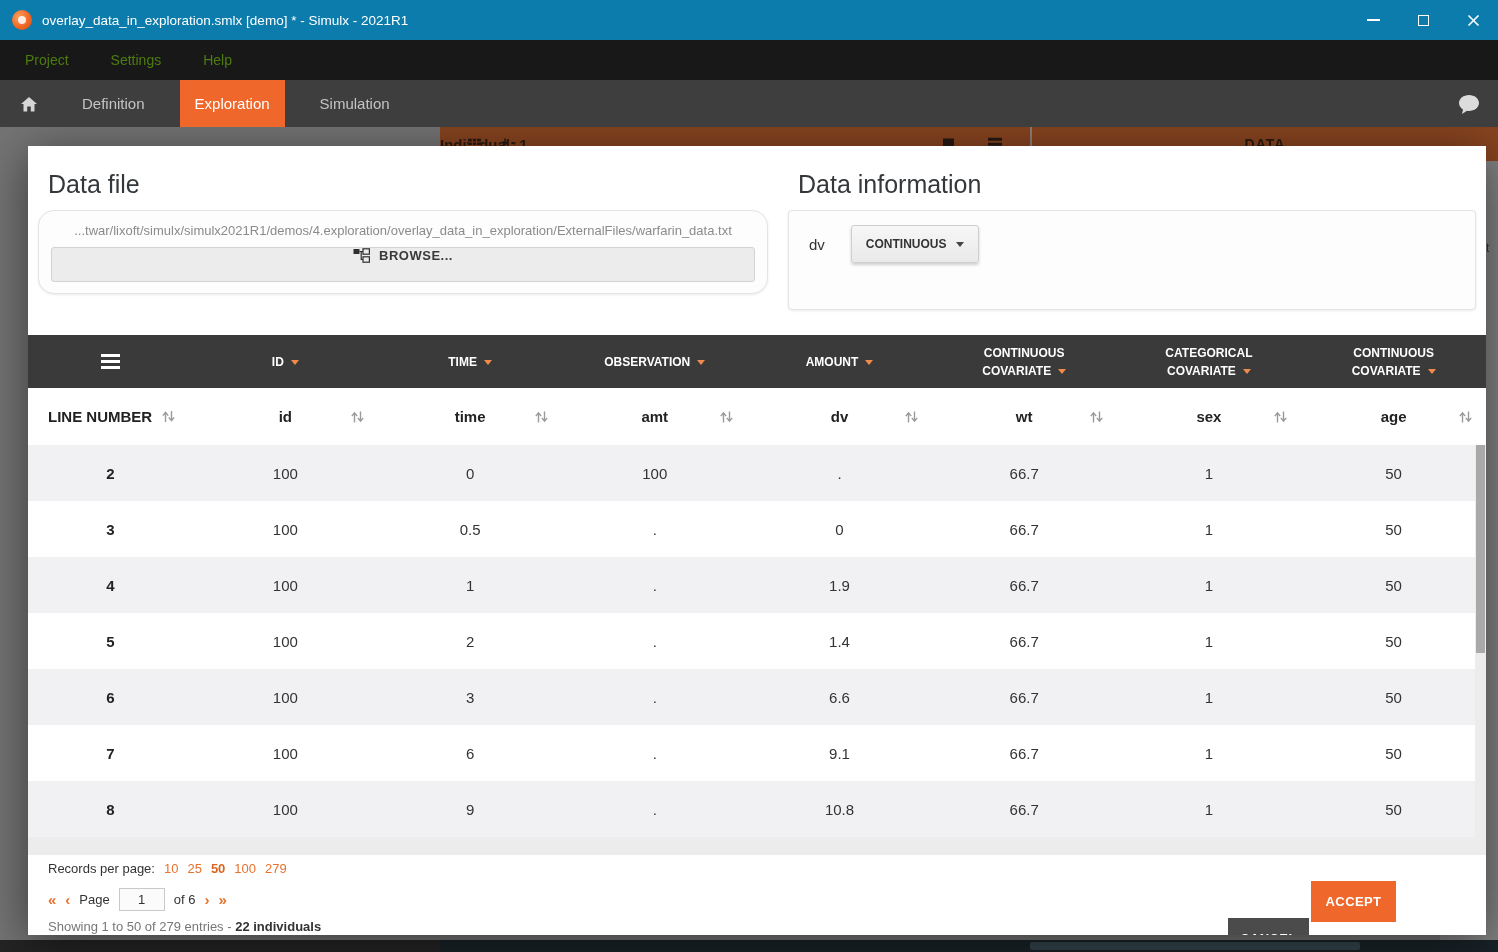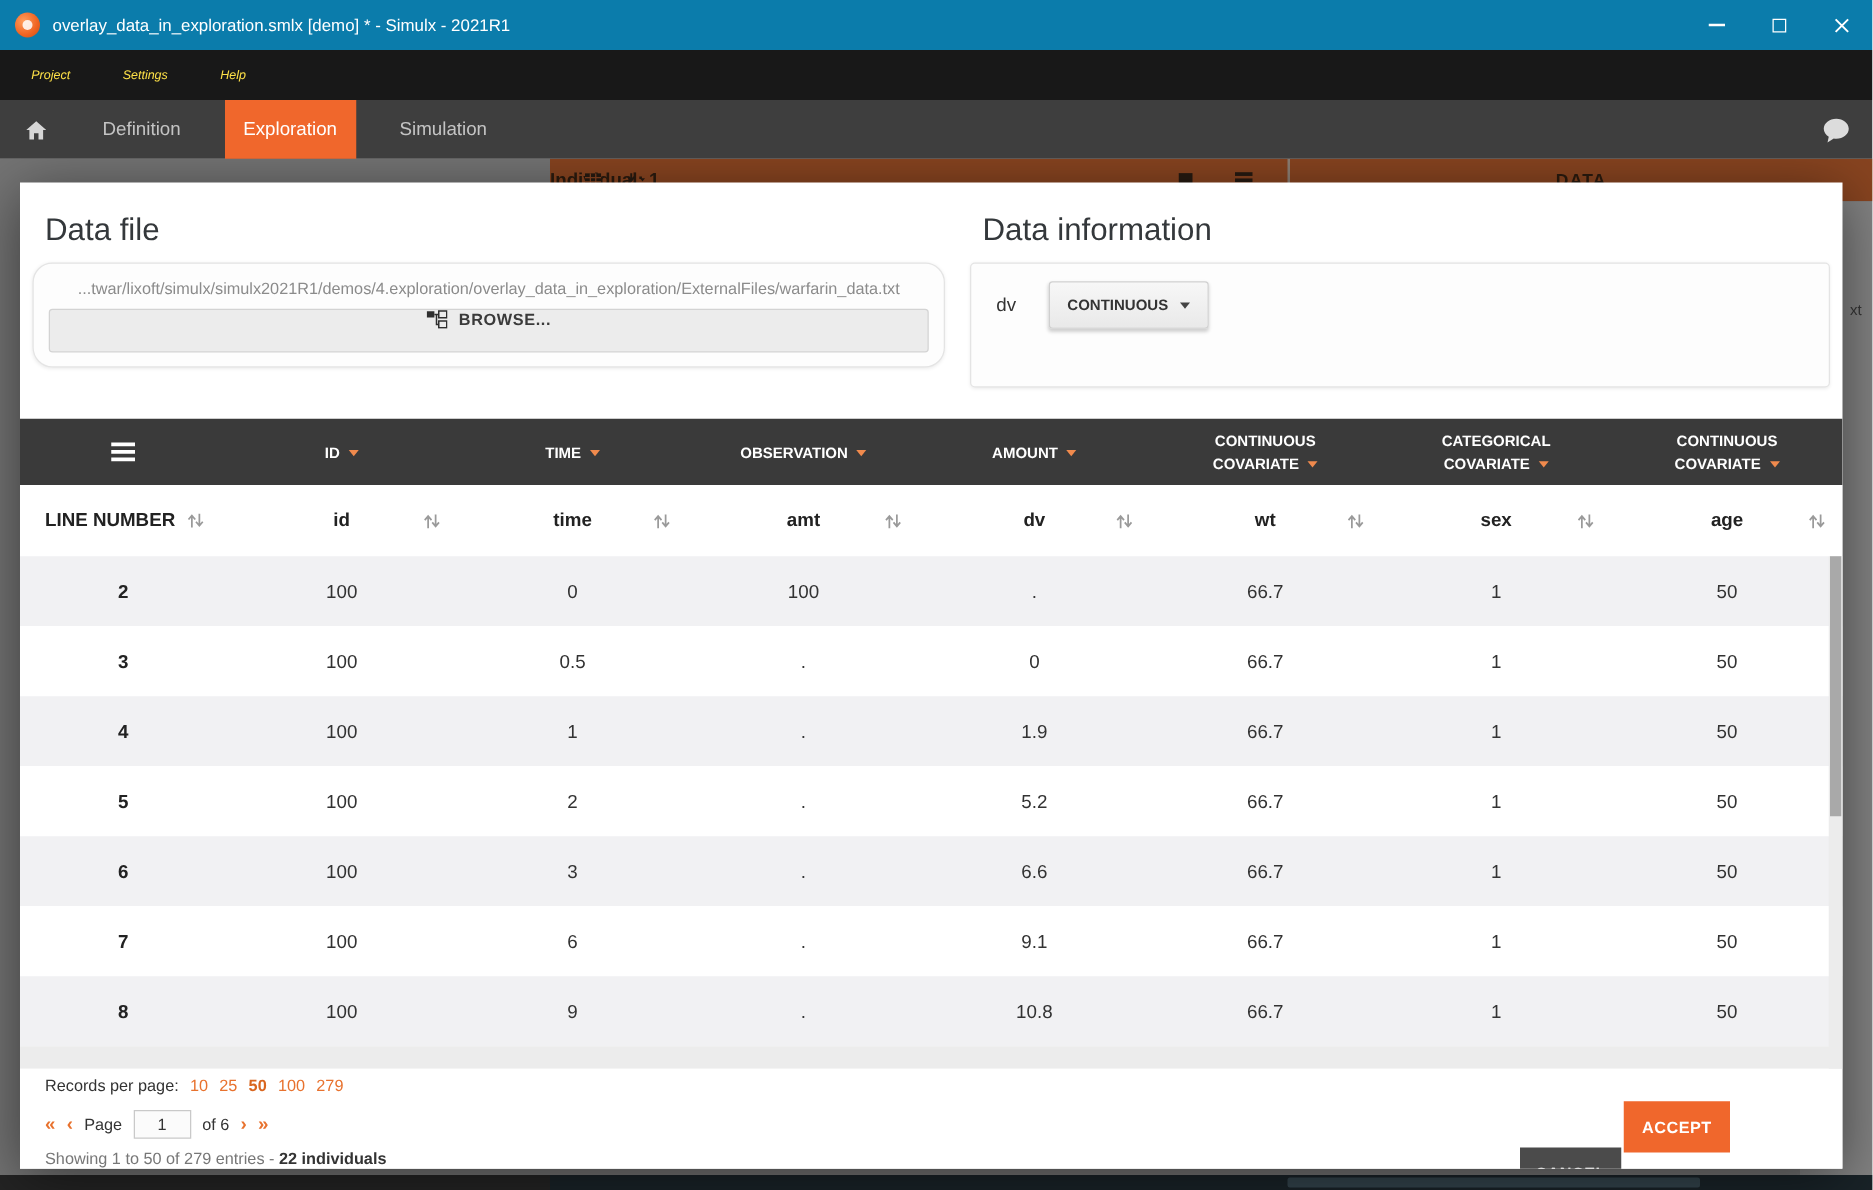--- a/index.html
+++ b/index.html
@@ -10,21 +10,21 @@
   .app-icon { width: 20px; height: 20px; margin-left: 12px; border-radius: 50%; background: radial-gradient(circle at 35% 35%, #ff9d5c, #ef6321 60%, #c94e16); position: relative; flex: none; }
   .app-icon::after { content: ""; position: absolute; left: 6px; top: 6px; width: 8px; height: 8px; border-radius: 50%; background: rgba(255,255,255,.85); }
   .window-title { color: #fff; font-size: 13.5px; margin-left: 10px; }
   .spacer { flex: 1; }
   .winbtn { width: 50px; height: 100%; display: flex; align-items: center; justify-content: center; cursor: pointer; }
   .min-glyph { width: 13px; height: 2px; background: #fff; display: block; }
   .max-glyph { width: 11px; height: 11px; border: 1.6px solid #fff; display: block; }
 
   
   .menubar { position: absolute; top: 40px; left: 0; width: 100%; height: 40px; background: #181818; display: flex; align-items: stretch; padding-left: 4px; z-index: 20; }
-  .menu-item { color: #fde047; font-size: 10px; padding: 0 21px; display: flex; align-items: center; cursor: pointer; font-style: italic; }
+  .menu-item { color: #4d7c0f; font-size: 14px; padding: 0 21px; display: flex; align-items: center; cursor: pointer; }
 
   
   .tabbar { position: absolute; top: 80px; left: 0; width: 100%; height: 47px; background: #3e3e3e; display: flex; align-items: stretch; z-index: 20; }
   .home-btn { width: 57px; display: flex; align-items: center; justify-content: center; cursor: pointer; }
   .tab { padding: 0 15px; margin: 0 10px; display: flex; align-items: center; font-size: 15px; color: #c4c4c4; cursor: pointer; }
   .tab.active { background: #f0672c; color: #fff; }
   .chat-btn { width: 58px; display: flex; align-items: center; justify-content: center; cursor: pointer; }
 
   
   .bg { position: absolute; top: 127px; left: 0; width: 100%; height: 825px; background: #c7c7c7; z-index: 1; }
@@ -41,21 +41,21 @@
   .bg-sec2 { flex: 1; display: flex; align-items: center; justify-content: center; }
   .bg-data { font-size: 14px; font-weight: bold; color: #40240e; letter-spacing: 1px; text-align: center; }
   .bg-right { position: absolute; right: 0; top: 34px; width: 58px; bottom: 12px; background: #e2e2e2; font-size: 12px; color: #555; padding: 80px 0 0 40px; }
   .bg-bottom { position: absolute; left: 0; bottom: 0; width: 100%; height: 12px; background: #22333d; }
   .bg-bottom::before { content: ""; position: absolute; left: 0; top: 0; width: 440px; height: 12px; background: #353535; }
   .bg-bottom::after { content: ""; position: absolute; left: 1030px; top: 2px; width: 330px; height: 8px; background: #51707f; border-radius: 2px; }
 
   .overlay { position: absolute; top: 127px; left: 0; width: 100%; height: 825px; background: rgba(15,15,15,.45); z-index: 5; }
 
   
-  .dialog { position: absolute; left: 16px; top: 146px; width: 1458px; height: 789px; background: #fff; z-index: 10; box-shadow: 0 8px 45px rgba(0,0,0,.5); overflow: hidden; }
+  .dialog { position: absolute; left: 28px; top: 146px; width: 1458px; height: 789px; background: #fff; z-index: 10; box-shadow: 0 8px 45px rgba(0,0,0,.5); overflow: hidden; }
   .section-title { position: absolute; top: 24px; font-size: 25px; color: #34383b; }
   .t-file { left: 20px; } .t-info { left: 770px; }
 
   .file-card { position: absolute; left: 10px; top: 64px; width: 730px; height: 84px; background: #fdfdfd; border: 1px solid #e4e4e4; border-radius: 16px; box-shadow: 0 1px 3px rgba(0,0,0,.08); padding: 12px; }
   .file-path { font-size: 13px; color: #8b8b8b; text-align: center; white-space: nowrap; overflow: hidden; }
   .browse-btn { margin-top: 9px; height: 35px; width: 100%; background: #ececec; border: 1px solid #d3d3d3; border-radius: 3px; display: flex; align-items: flex-start; justify-content: center; gap: 9px; font-size: 13px; font-weight: bold; color: #3a3a3a; letter-spacing: .5px; cursor: pointer; }
 
   .info-card { position: absolute; left: 760px; top: 64px; width: 688px; height: 100px; background: #fdfdfd; border: 1px solid #e4e4e4; border-radius: 4px; box-shadow: 0 1px 3px rgba(0,0,0,.08); padding: 14px 20px; display: flex; align-items: flex-start; }
   .dv-label { font-size: 15px; color: #333; margin-top: 11px; }
   .dropdown { margin-left: 26px; background: linear-gradient(#f7f7f7, #e9e9e9); border: 1px solid #cfcfcf; border-radius: 3px; box-shadow: 0 2px 3px rgba(0,0,0,.18); padding: 11px 14px; font-size: 12px; font-weight: bold; color: #333; display: flex; align-items: center; gap: 9px; cursor: pointer; }
@@ -325,21 +325,21 @@
         <div class="tcell">1.9</div>
         <div class="tcell">66.7</div>
         <div class="tcell">1</div>
         <div class="tcell">50</div>
       </div>
       <div class="trow grid8">
         <div class="tcell line-no">5</div>
         <div class="tcell">100</div>
         <div class="tcell">2</div>
         <div class="tcell">.</div>
-        <div class="tcell">5.2</div>
+        <div class="tcell">1.4</div>
         <div class="tcell">66.7</div>
         <div class="tcell">1</div>
         <div class="tcell">50</div>
       </div>
       <div class="trow grid8 alt">
         <div class="tcell line-no">6</div>
         <div class="tcell">100</div>
         <div class="tcell">3</div>
         <div class="tcell">.</div>
         <div class="tcell">6.6</div>

